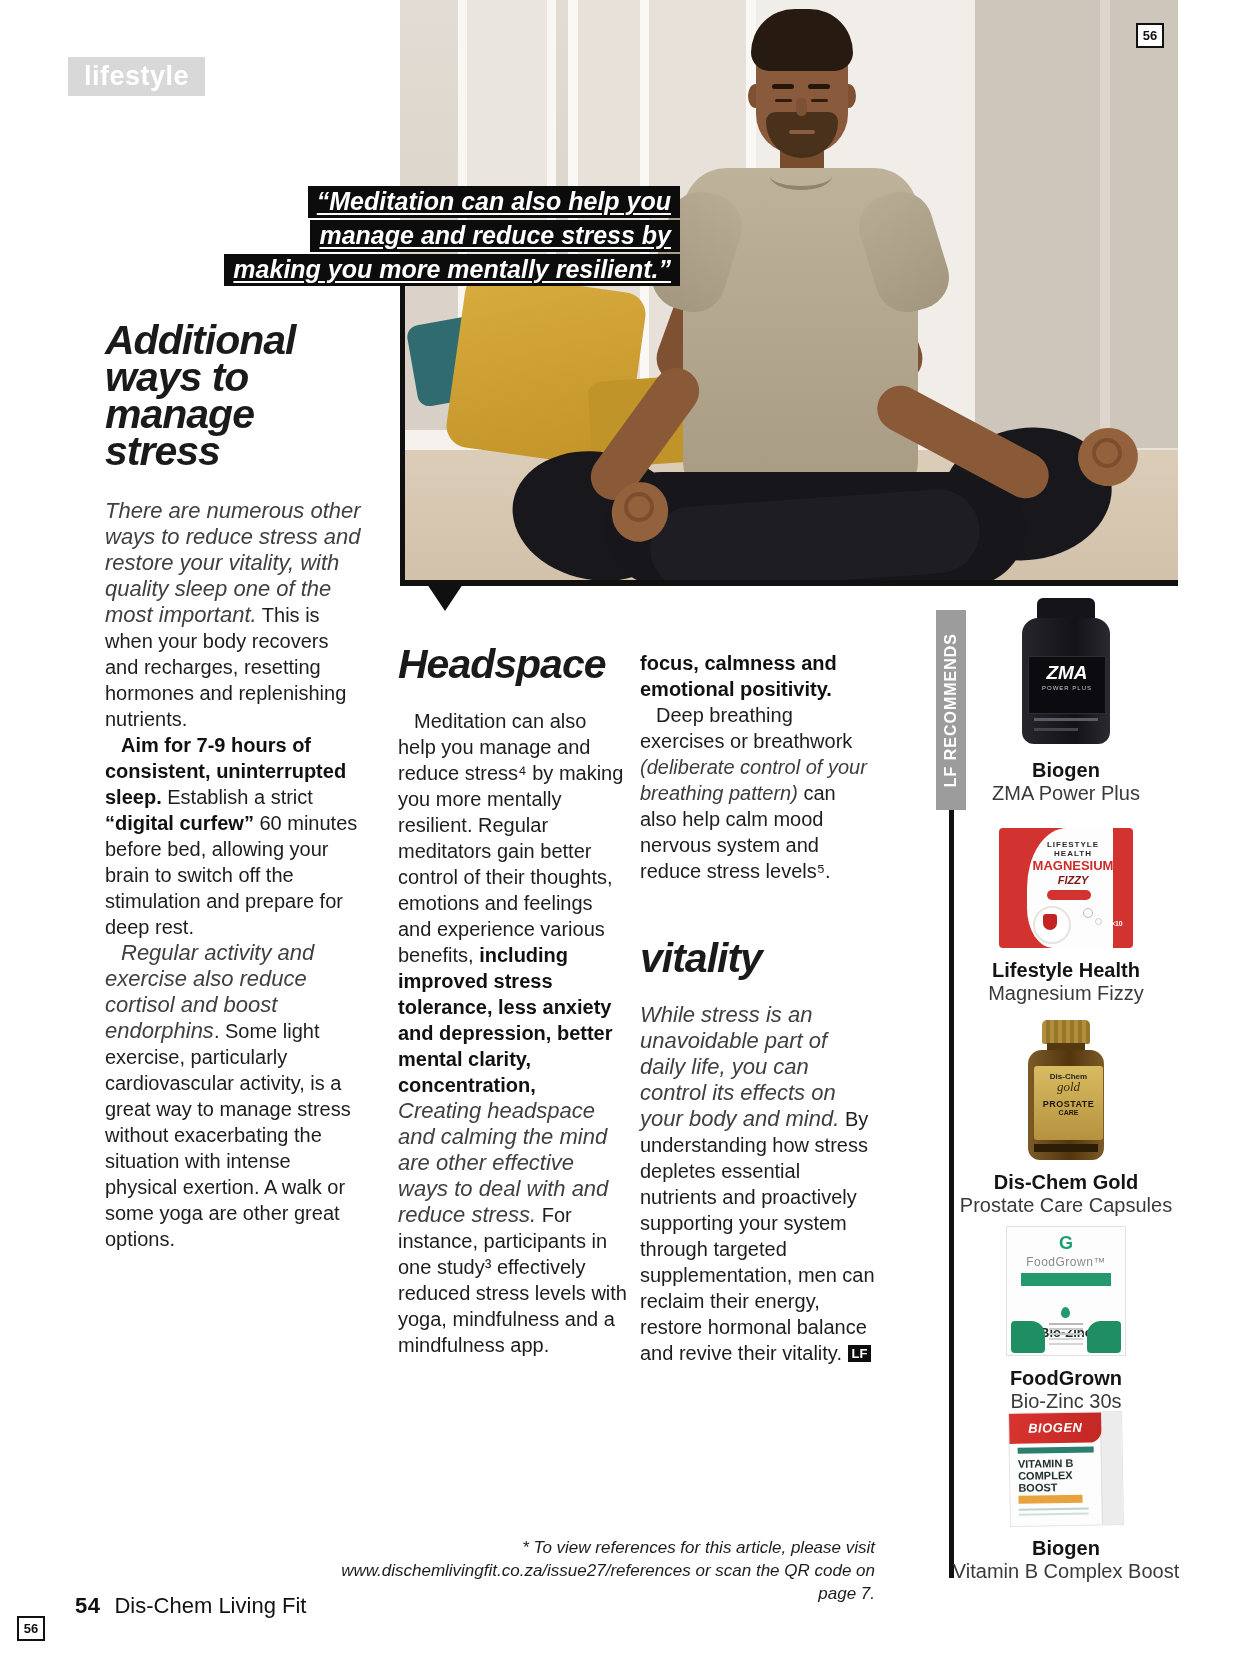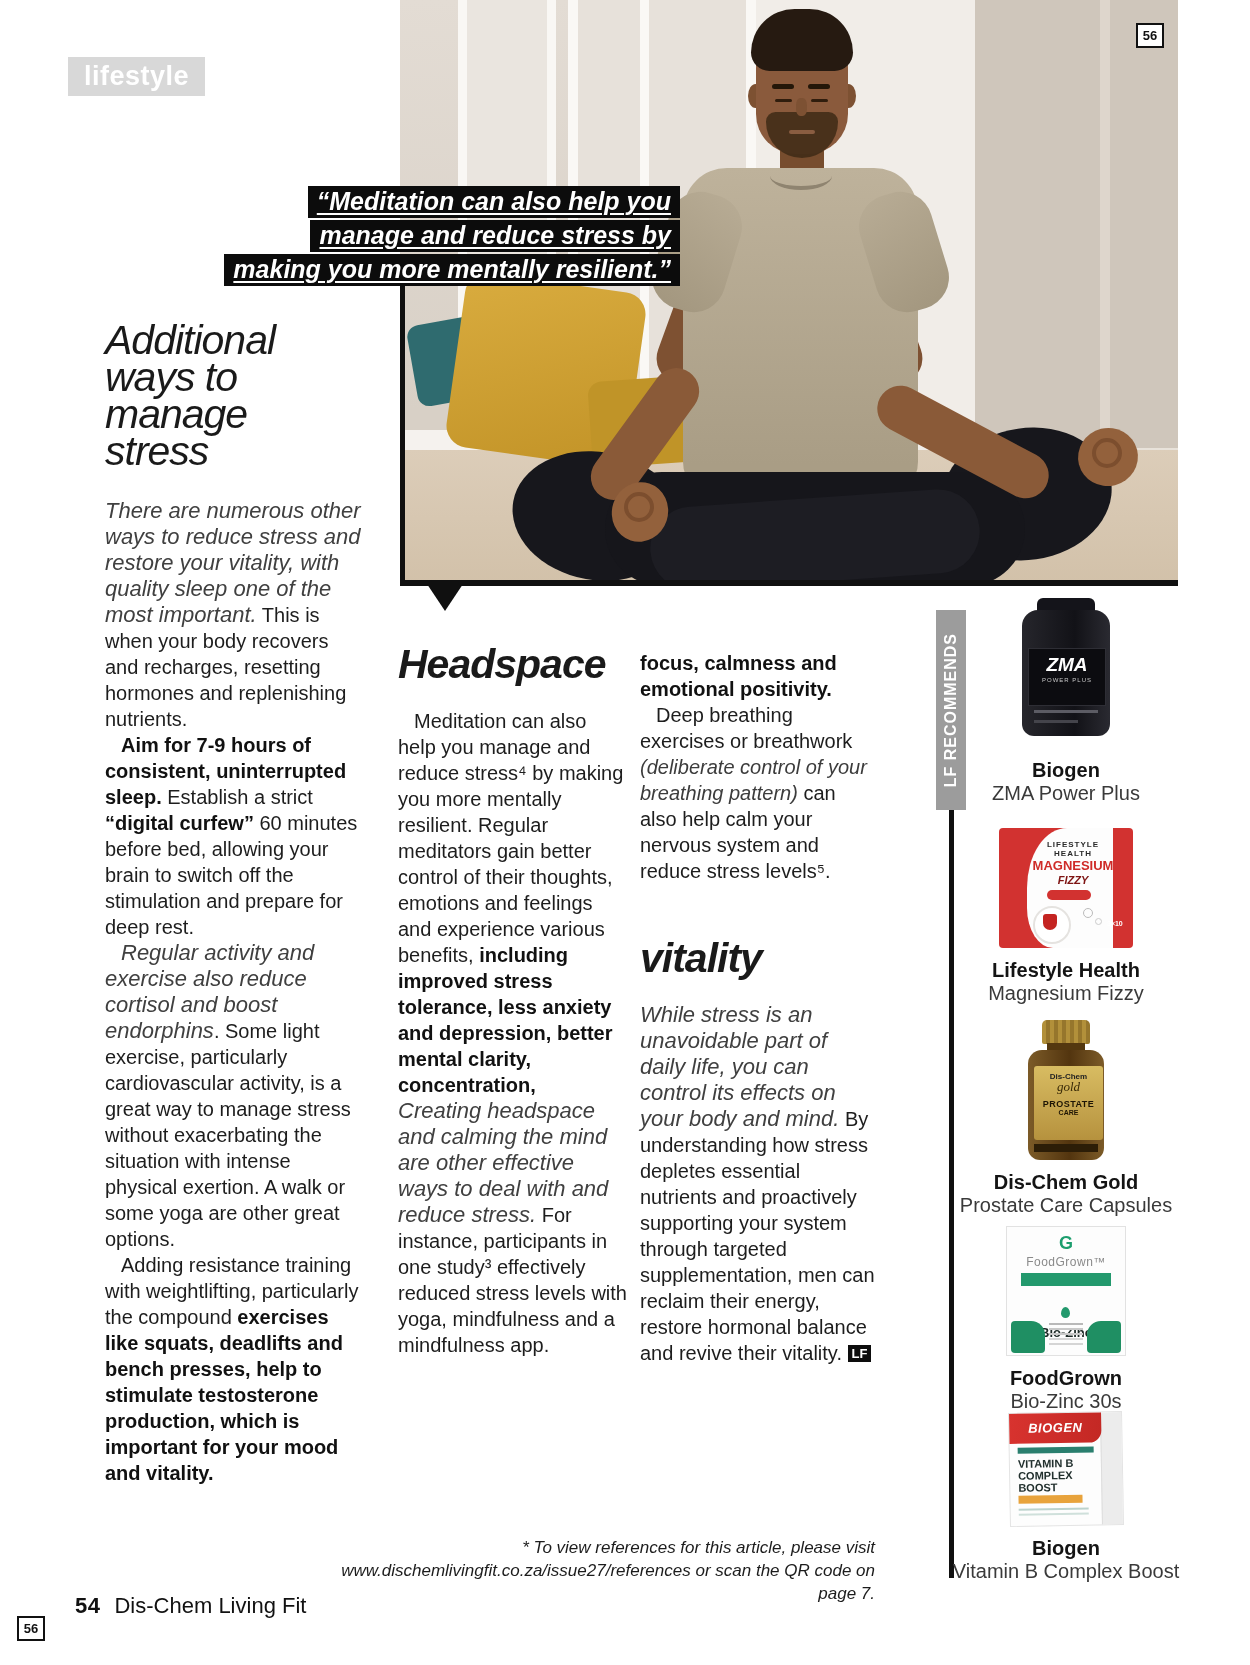--- a/index.html
+++ b/index.html
@@ -63,21 +63,21 @@
   .corner.bottom{left:17px;top:1616px;}
   .quote{position:absolute;left:180px;top:186px;width:500px;text-align:right;z-index:6;}
   .qline{display:inline-block;background:#0c0c0c;color:#fff;font-style:italic;font-weight:bold;font-size:25px;line-height:26px;
     padding:2px 9px 4px 9px;margin-bottom:2px;text-decoration:underline;text-decoration-thickness:2px;text-underline-offset:3px;}
 
   
   .col{position:absolute;z-index:4;}
   .col-left{left:105px;top:322px;width:258px;}
   .col-mid{left:398px;top:645px;width:230px;}
   .col-right{left:640px;top:650px;width:237px;}
-  .h1{font-style:italic;font-weight:normal;font-size:41px;line-height:37px;color:#1a1a1a;letter-spacing:-1px;margin:0 0 28px 0;}
+  .h1{font-style:italic;font-weight:bold;font-size:41px;line-height:37px;color:#1a1a1a;letter-spacing:-1px;margin:0 0 28px 0;}
   .h2{font-style:italic;font-weight:bold;font-size:41px;line-height:39px;color:#1a1a1a;letter-spacing:-1px;margin:0 0 24px 0;}
   .h2.mt{margin-top:16px;}
   p{margin:0;}
   .b{font-size:20px;line-height:26px;color:#1d1d1d;}
   .ind{text-indent:16px;}
   .intro{font-style:italic;font-size:22px;line-height:26px;color:#404040;}
   .bold{font-weight:bold;color:#111;}
   .it{font-style:italic;color:#3c3c3c;}
   .endmark{display:inline-block;background:#0d0d0d;color:#fff;font-weight:bold;font-size:13px;line-height:15px;padding:1px 4px;vertical-align:2px;}
 
@@ -87,21 +87,21 @@
   .lf-label span{writing-mode:vertical-rl;transform:rotate(180deg);color:#fff;font-weight:bold;font-size:16px;letter-spacing:1px;white-space:nowrap;}
   .lf-line{position:absolute;left:949px;top:810px;width:5px;height:768px;background:#101010;z-index:4;}
   .product{position:absolute;left:952px;width:228px;text-align:center;z-index:5;}
   .prod-art{position:relative;margin:0 auto 10px auto;}
   .pbrand{font-weight:bold;font-size:20px;line-height:24px;color:#141414;}
   .pname{font-size:20px;line-height:23px;color:#3a3a3a;}
 
   
   .zma{width:96px;height:150px;}
   .zma-cap{position:absolute;left:19px;top:0;width:58px;height:26px;background:#14141a;border-radius:6px 6px 2px 2px;}
-  .zma-body{position:absolute;left:4px;top:12px;width:88px;height:126px;background:linear-gradient(90deg,#26262c,#121217 60%,#2a2a31);border-radius:16px 16px 12px 12px;}
+  .zma-body{position:absolute;left:4px;top:20px;width:88px;height:126px;background:linear-gradient(90deg,#26262c,#121217 60%,#2a2a31);border-radius:16px 16px 12px 12px;}
   .zma-label{position:absolute;left:6px;top:38px;width:76px;height:56px;background:#0c0c10;border:1px solid #2e2e35;}
   .zma-word{color:#fff;font-weight:bold;font-style:italic;font-size:19px;line-height:24px;display:block;margin-top:4px;}
   .zma-sub{color:#c7c7c7;font-size:6px;letter-spacing:1px;display:block;}
   .zma-lines{position:absolute;left:12px;top:100px;width:64px;height:3px;background:#5c5c64;}
   .zma-lines2{position:absolute;left:12px;top:110px;width:44px;height:3px;background:#44444b;}
   
   .mag{width:134px;height:120px;background:#d23230;border-radius:4px;overflow:hidden;}
   .mag-panel{position:absolute;left:28px;top:0;width:86px;height:120px;background:#fdfdfd;border-radius:40px 0 0 26px/60px 0 0 40px;}
   .mag-brand{position:absolute;left:34px;top:12px;width:80px;font-size:8px;font-weight:bold;color:#2a2a2a;letter-spacing:1px;}
   .mag-name{position:absolute;left:30px;top:30px;width:88px;font-size:13px;font-weight:bold;color:#cf2b28;}
@@ -212,32 +212,31 @@
   <div class="col col-left">
     <div class="h1">
       <span>Additional</span><br>
       <span>ways to</span><br>
       <span>manage</span><br>
       <span>stress</span>
     </div>
     <p class="b"><span class="intro">There are numerous other ways to reduce stress and restore your vitality, with quality sleep one of the most important.</span><span> This is when your body recovers and recharges, resetting hormones and replenishing nutrients.</span></p>
     <p class="b ind"><span class="bold">Aim for 7-9 hours of consistent, uninterrupted sleep.</span><span> Establish a strict </span><span class="bold">“digital curfew”</span><span> 60 minutes before bed, allowing your brain to switch off the stimulation and prepare for deep rest.</span></p>
     <p class="b ind"><span class="intro">Regular activity and exercise also reduce cortisol and boost endorphins</span><span>. Some light exercise, particularly cardiovascular activity, is a great way to manage stress without exacerbating the situation with intense physical exertion. A walk or some yoga are other great options.</span></p>
-    <p class="b ind"><span>Adding resistance training with weightlifting, particularly the compound </span><span class="bold">exercises like squats, deadlifts and bench presses, help to stimulate testosterone production, which is important for your mood and vitality.</span></p>
   </div>
 
   <div class="col col-mid">
     <div class="h2">Headspace</div>
     <p class="b ind"><span>Meditation can also help you manage and reduce stress⁴ by making you more mentally resilient. Regular meditators gain better control of their thoughts, emotions and feelings and experience various benefits, </span><span class="bold">including improved stress tolerance, less anxiety and depression, better mental clarity, concentration,</span></p>
     <p class="b"><span class="intro">Creating headspace and calming the mind are other effective ways to deal with and reduce stress.</span><span> For instance, participants in one study³ effectively reduced stress levels with yoga, mindfulness and a mindfulness app.</span></p>
   </div>
 
   <div class="col col-right">
     <p class="b"><span class="bold">focus, calmness and emotional positivity.</span></p>
-    <p class="b ind"><span>Deep breathing exercises or breathwork </span><span class="it">(deliberate control of your breathing pattern)</span><span> can also help calm your nervous system and reduce stress levels⁵.</span></p>
+    <p class="b ind"><span>Deep breathing exercises or breathwork </span><span class="it">(deliberate control of your breathing pattern)</span><span> can also help calm mood nervous system and reduce stress levels⁵.</span></p>
     <div class="h2 mt">
       <br>
       <span>vitality</span>
     </div>
     <p class="b"><span class="intro">While stress is an unavoidable part of daily life, you can control its effects on your body and mind.</span><span> By understanding how stress depletes essential nutrients and proactively supporting your system through targeted supplementation, men can reclaim their energy, restore hormonal balance and revive their vitality. </span><span class="endmark">LF</span></p>
   </div>
 
   <div class="lf-label">
       <span>LF RECOMMENDS</span>
     </div>

